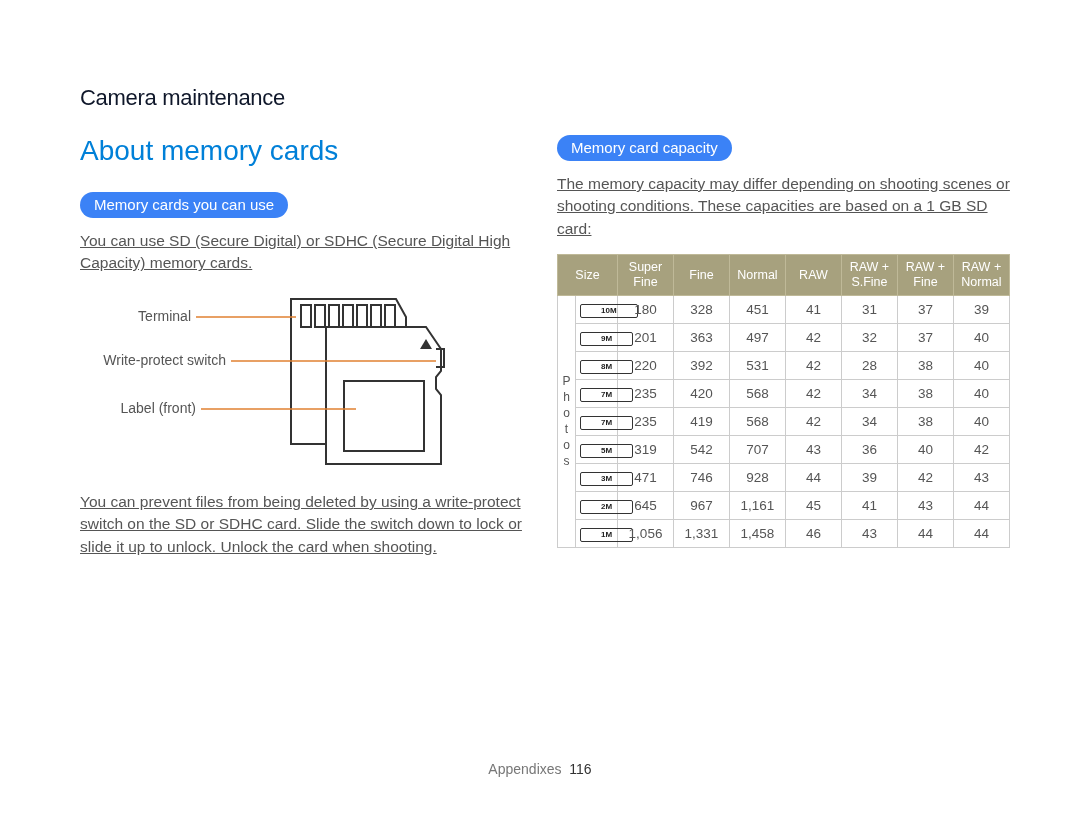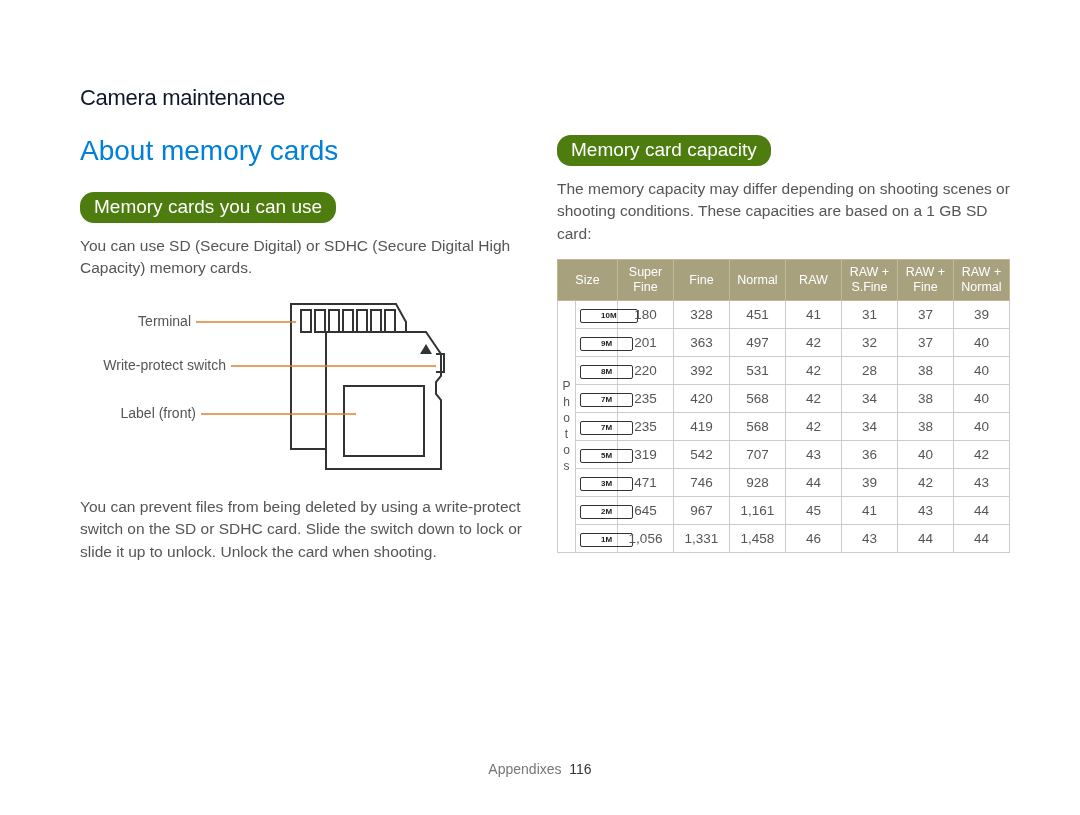--- a/index.html
+++ b/index.html
@@ -32,32 +32,33 @@
     padding-top: 55px;
   }
   h1.title {
     color: #0080d8;
     font-size: 28px;
     font-weight: 400;
     margin: 0 0 25px 0;
   }
   .pill {
     display: inline-block;
-    background: #4d7c0f;
+    background: #3b82f6;
     color: #fff;
-    font-size: 19px;
+    font-size: 15px;
     padding: 4px 14px 5px 14px;
     border-radius: 14px;
     margin-bottom: 8px;
   }
   .body-text {
     font-size: 15.5px;
     line-height: 1.45;
     color: #555;
     margin: 4px 0 14px 0;
+    text-decoration: underline;
   }
   .diagram {
     margin: 8px 0 18px 16px;
   }
   .footer {
     position: absolute;
     bottom: 38px;
     left: 0;
     right: 0;
     text-align: center;

